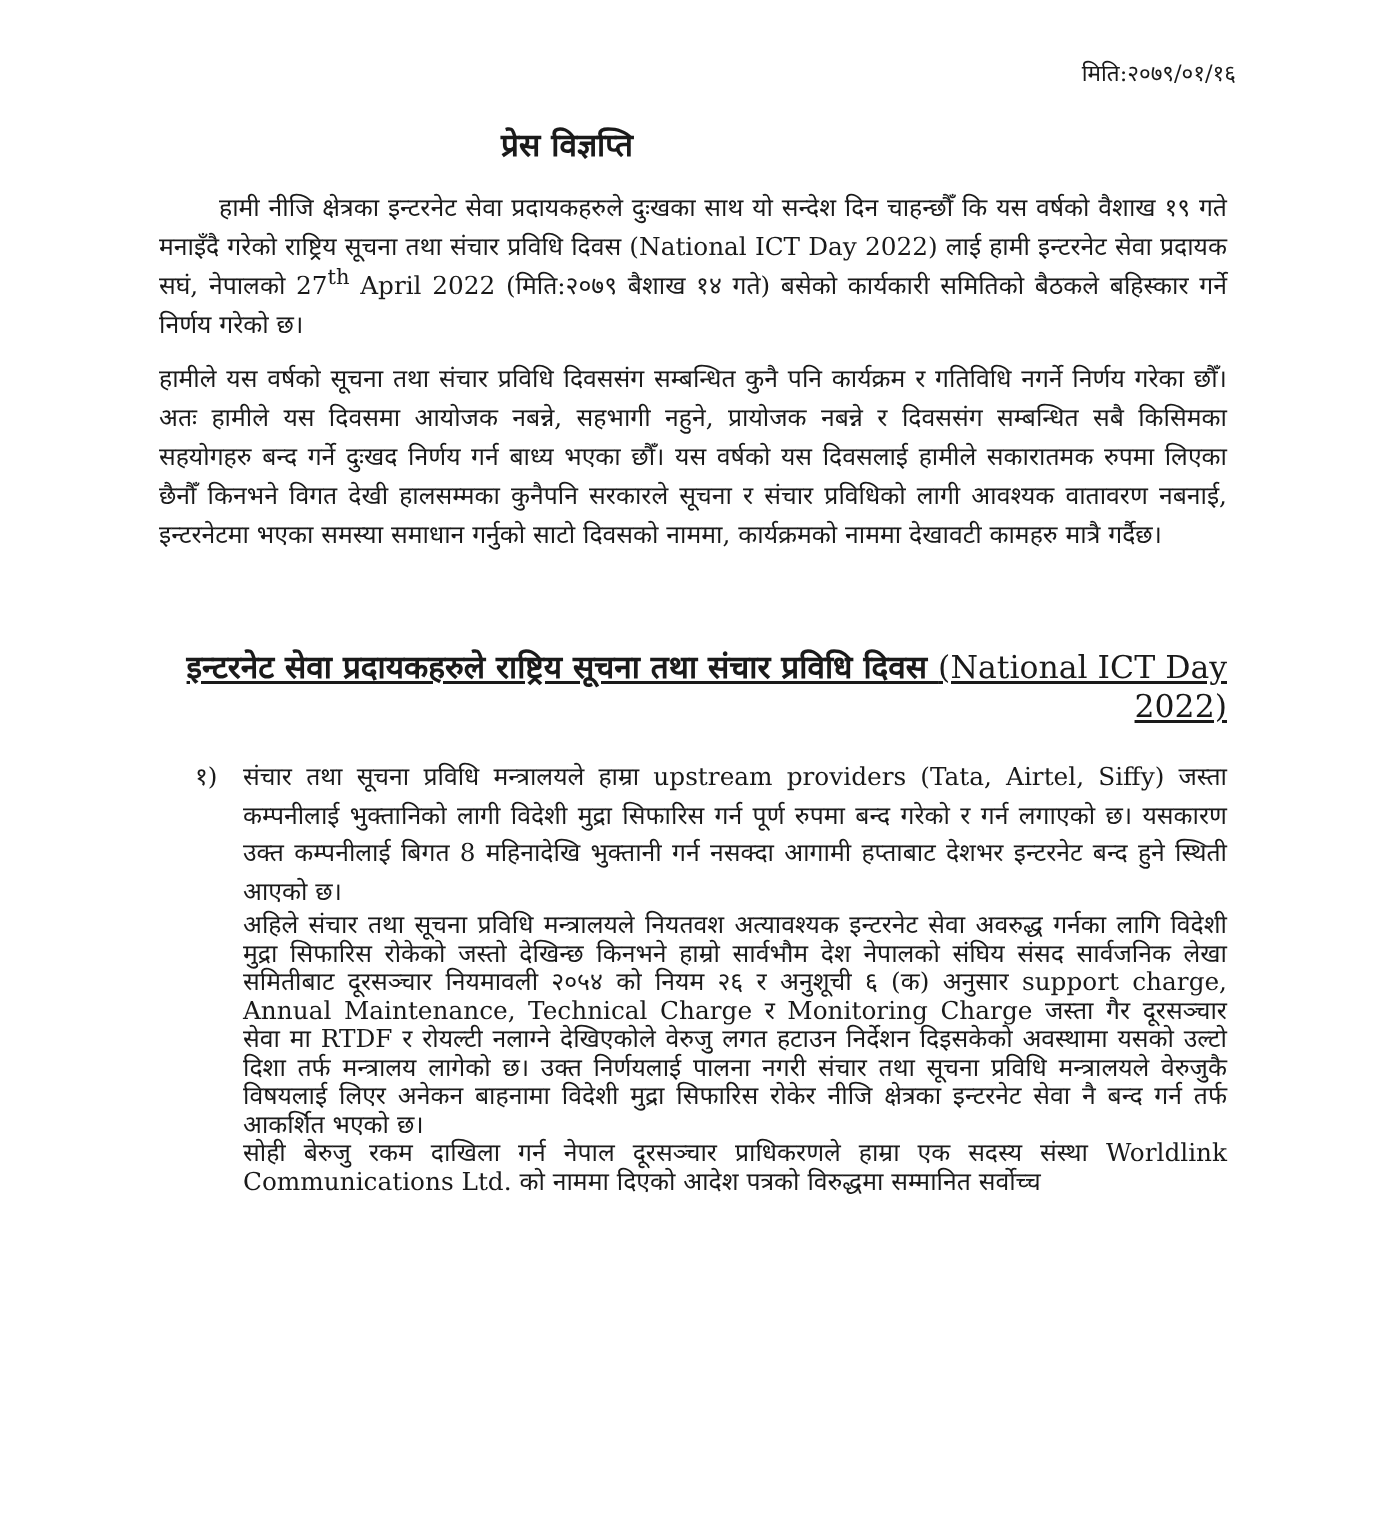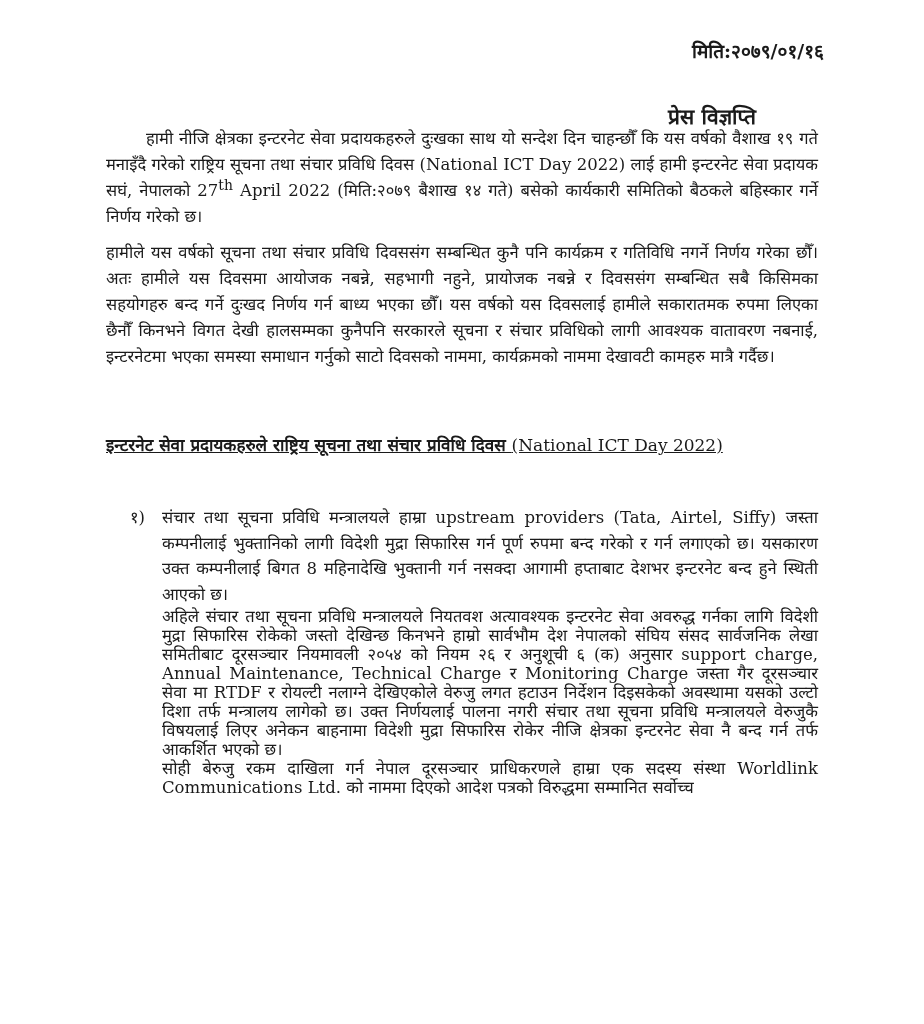--- a/index.html
+++ b/index.html
@@ -1,31 +1,31 @@
 <!DOCTYPE html>
 <html><head>
 <meta charset="utf-8">
 <style>
   html, body { margin: 0; padding: 0; background: #ffffff; }
   body {
     width: 924px; height: 1024px; overflow: hidden; position: relative;
     font-family: "DejaVu Serif", serif; color: #1a1a1a;
   }
   .page { position: absolute; left: 0; top: 0; width: 924px; height: 1024px; background: #fff; }
-  .date { position: absolute; top: 38px; right: 100px; font-size: 19px; font-weight: bold; }
-  .title { position: absolute; top: 82px; left: 0; width: 756px; text-align: right; font-size: 21px; font-weight: bold; margin-top: 20px; }
+  .date { position: absolute; top: 38px; right: 100px; font-size: 15px; }
+  .title { position: absolute; top: 82px; left: 0; width: 756px; text-align: center; font-size: 21px; font-weight: bold; }
   .para {
     position: absolute; left: 106px; width: 712px;
     font-size: 16.5px; line-height: 26px; text-align: justify;
   }
   .p1 { top: 126px; text-indent: 40px; }
   .p2 { top: 240px; }
   .heading {
-    position: absolute; top: 432px; left: 106px; width: 712px; text-align: left;
-    font-size: 17px; line-height: 26px; font-weight: bold; text-decoration: underline;
+    position: absolute; top: 432px; left: 106px; width: 712px; text-align: right;
+    font-size: 21px; line-height: 26px; font-weight: bold; text-decoration: underline;
   }
   .heading .en { font-weight: normal; }
   .list { position: absolute; top: 505px; left: 106px; width: 712px; }
   .item { position: relative; padding-left: 56px; font-size: 16.5px; line-height: 25.5px; text-align: justify; }
   .item .num { position: absolute; left: 24px; top: 0; }
   .sub { padding-left: 56px; font-size: 16.5px; line-height: 19px; text-align: justify; }
   sup { font-size: 14px; line-height: 0; }
 </style>
 </head>
 <body>

